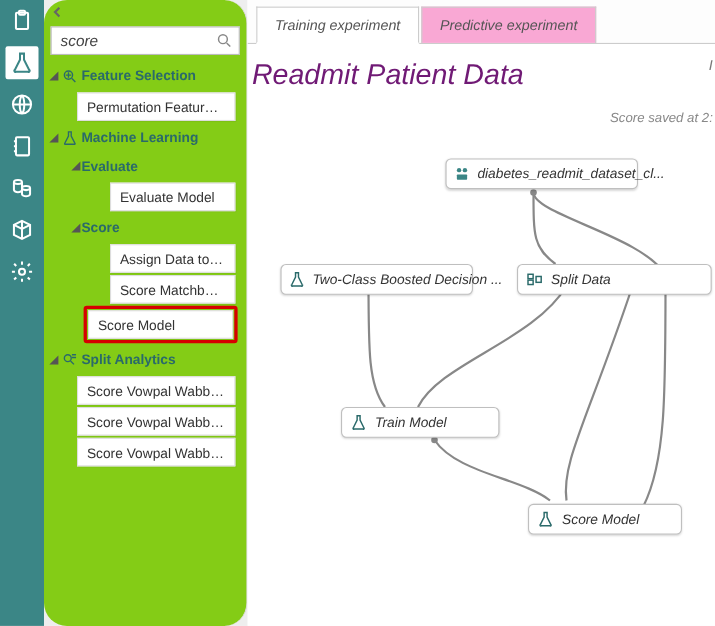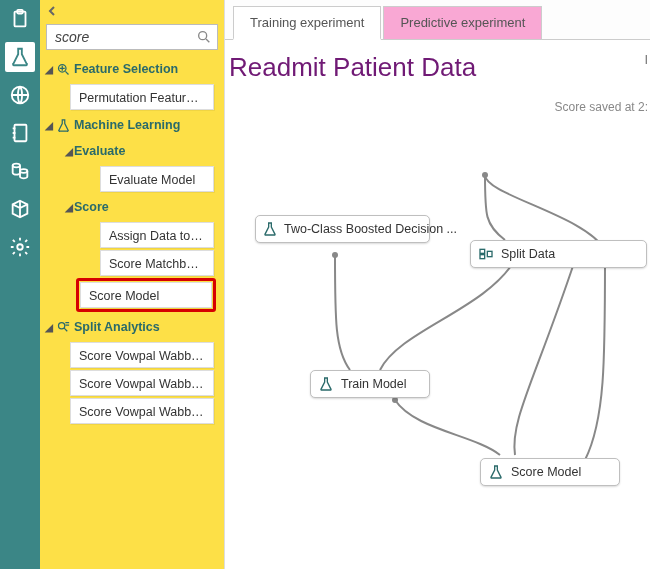--- a/index.html
+++ b/index.html
@@ -5,40 +5,40 @@
   * { box-sizing: border-box; margin: 0; padding: 0; font-family: "Segoe UI", Arial, sans-serif; }
   body { background: #eeeeee; width: 650px; height: 569px; overflow: hidden; display: flex; }
 
   
   .vtoolbar { width: 40px; background: #3b8686; display: flex; flex-direction: column; align-items: center; padding-top: 4px; gap: 8px; flex-shrink: 0; }
   .vtoolbar .vitem { width: 30px; height: 30px; display: flex; align-items: center; justify-content: center; color: #fff; }
   .vtoolbar .vitem.active { background: #fff; color: #3b8686; border-radius: 2px; }
   .vtoolbar svg { width: 22px; height: 22px; }
 
   
-  .treepanel { width: 185px; background: #fde047; flex-shrink: 0; display: flex; flex-direction: column; border-right: 1px solid #ddd;}
+  .treepanel { width: 185px; background: #84cc16; flex-shrink: 0; display: flex; flex-direction: column; border-right: 1px solid #ddd; border-radius: 21px;}
   .collapse-row { height: 22px; display: flex; align-items: center; padding-left: 6px; }
   .collapse-row svg { width: 12px; height: 12px; stroke: #666; }
   .searchbox { margin: 2px 6px 6px 6px; position: relative; }
   .searchbox input { width: 100%; height: 26px; font-size: 14px; padding: 2px 26px 2px 8px; border: 1px solid #bbb; font-style: italic; color: #444;}
   .searchbox .sicon { position: absolute; right: 6px; top: 5px; width: 16px; height: 16px; color: #888; }
   .tree { flex: 1; overflow: hidden; padding-right: 4px; }
   .tree-row { display: flex; align-items: center; height: 26px; font-size: 12.5px; color: #2a6a6a; cursor: default; }
   .tree-row .caret { width: 10px; text-align: center; font-size: 10px; color: #555; }
   .tree-row .ticon { width: 18px; display: flex; align-items: center; justify-content: center; margin-right: 2px; }
   .tree-row .ticon svg { width: 15px; height: 15px; stroke: #2a6a6a; fill: none; }
   .tree-row.cat1 { padding-left: 4px; font-weight: 600; }
   .tree-row.cat2 { padding-left: 24px; font-weight: 600; }
   .tree-leaf { margin: 2px 6px 2px 30px; height: 26px; line-height: 26px; font-size: 12.5px; background: #fff; border: 1px solid #ddd; box-shadow: 1px 1px 0 rgba(0,0,0,0.05); padding: 0 8px; white-space: nowrap; overflow: hidden; text-overflow: ellipsis; color: #333; }
   .tree-leaf.deep { margin-left: 60px; }
   .highlight-box { border: 3px solid #d60000; border-radius: 3px; margin: 0 4px 2px 36px; padding: 1px; }
   .highlight-box .tree-leaf { margin: 0; }
 
   
-  .canvas-area { flex: 1; background: #fff; position: relative; overflow: hidden; }
+  .canvas-area { flex: 1; background: #fff; position: relative; overflow: hidden; font-style: italic; }
   .tabs { display: flex; padding: 6px 0 0 8px; border-bottom: 1px solid #ccc; font-size: 13px; color: #555; background:#fdfdfd;}
   .tab { padding: 8px 16px; border: 1px solid #ccc; border-bottom: none; margin-right: 2px; background: #f9a8d4; }
   .tab.active { background: #fff; border-bottom: 2px solid #fff; margin-bottom: -1px; }
   .page-title { font-size: 26px; font-weight: 300; color: #701a75; padding: 12px 4px 6px 4px; }
   .draft-text { position: absolute; right: 2px; top: 100px; font-size: 12px; color: #888; white-space: nowrap; }
   .right-ind { position:absolute; right:2px; top:52px; font-size:13px; color:#777;}
   .canvas { position: absolute; left: 0; right: 0; top: 120px; bottom: 0; }
   .canvas svg.edges { position: absolute; inset: 0; width: 100%; height: 100%; }
   .node { position: absolute; background: #fff; border: 1px solid #bfbfbf; border-radius: 5px; box-shadow: 0 1px 2px rgba(0,0,0,0.15); padding: 4px 8px 4px 6px; display: flex; align-items: center; gap: 6px; font-size: 12.5px; color: #333; white-space: nowrap; }
   .node .nicon { width: 18px; height: 18px; display: flex; align-items: center; justify-content: center; color: #2a6a6a; }
@@ -188,39 +188,49 @@
       <g fill="#888">
         <circle cx="260" cy="55" r="3"></circle>
           <circle cx="110" cy="135" r="3"></circle>
         <circle cx="290" cy="140" r="3"></circle>
           <circle cx="350" cy="140" r="3"></circle>
           <circle cx="380" cy="140" r="3"></circle>
         <circle cx="170" cy="280" r="3"></circle>
       </g>
     </svg>
 
-    <div class="node" style="left:30px; top:95px; width:175px">
+    <div class="node" style="left:180px; top:24px; width:175px">
+      <span class="nicon db">
+          <svg viewBox="0 0 24 24">
+            <circle cx="8" cy="7" r="3"></circle>
+            <circle cx="16" cy="7" r="3"></circle>
+            <rect x="5" y="13" width="14" height="7" rx="1"></rect>
+          </svg>
+        </span>
+      <span>diabetes_readmit_dataset_cl...</span>
+    </div>
+    <div class="node" style="left:30px; top:120px; width:175px">
       <span class="nicon">
           <svg viewBox="0 0 24 24" stroke-width="2">
             <path d="M9 3h6M10 3v6l-5 10a1 1 0 0 0 1 2h12a1 1 0 0 0 1-2l-5-10V3"></path>
           </svg>
         </span>
       <span>Two-Class Boosted Decision ...</span>
     </div>
     <div class="node" style="left:245px; top:120px; width:177px">
       <span class="nicon">
           <svg viewBox="0 0 24 24" stroke-width="2">
             <rect x="3" y="5" width="7" height="6"></rect>
             <rect x="3" y="13" width="7" height="6"></rect>
             <rect x="14" y="8" width="7" height="8"></rect>
           </svg>
         </span>
       <span>Split Data</span>
     </div>
-    <div class="node" style="left:85px; top:250px; width:120px">
+    <div class="node" style="left:85px; top:250px; width:144px">
       <span class="nicon">
           <svg viewBox="0 0 24 24" stroke-width="2">
             <path d="M9 3h6M10 3v6l-5 10a1 1 0 0 0 1 2h12a1 1 0 0 0 1-2l-5-10V3"></path>
           </svg>
         </span>
       <span>Train Model</span>
     </div>
     <div class="node" style="left:255px; top:338px; width:140px">
       <span class="nicon">
           <svg viewBox="0 0 24 24" stroke-width="2">

